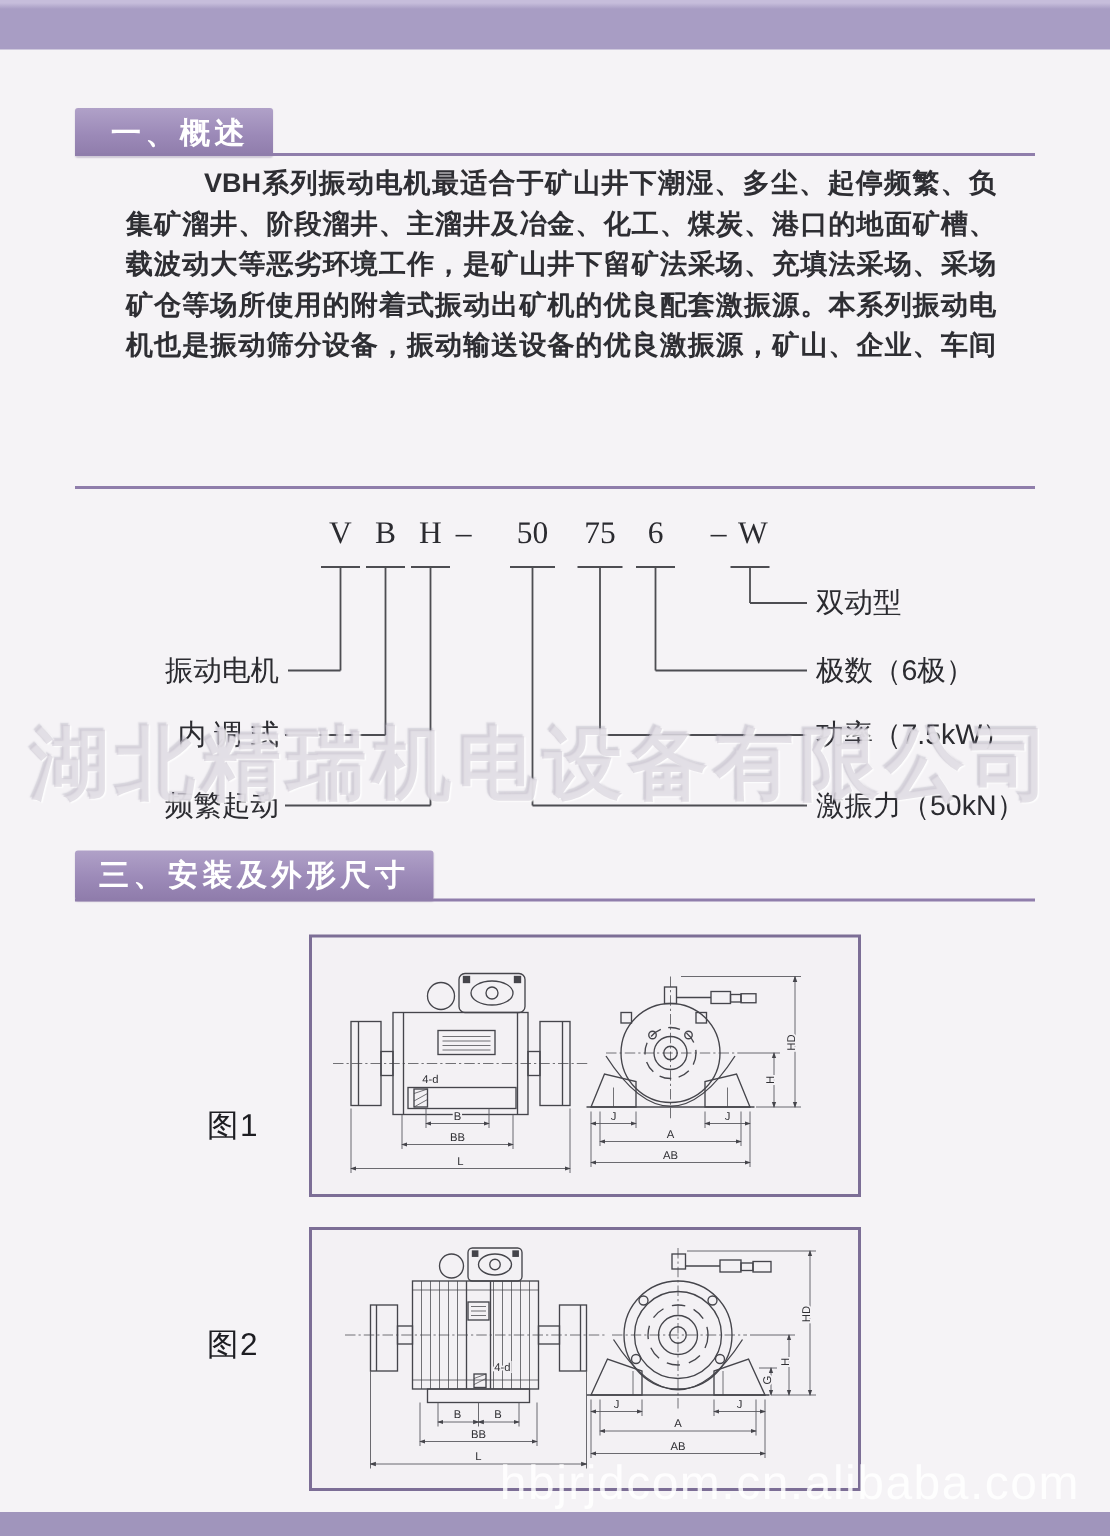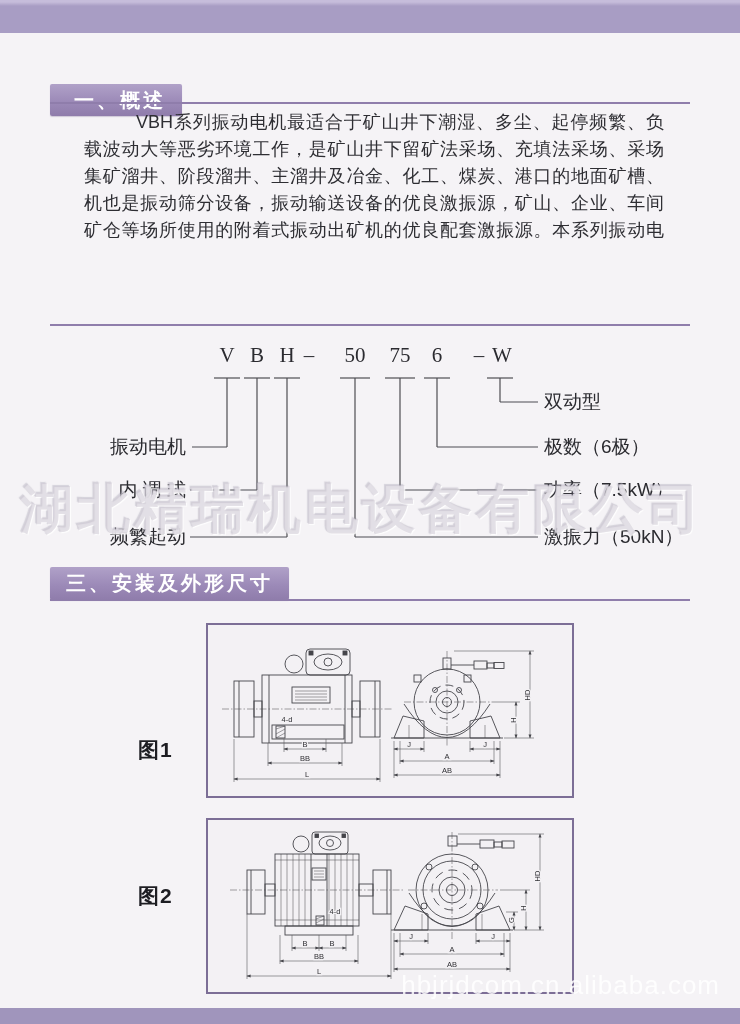--- a/index.html
+++ b/index.html
@@ -14,62 +14,62 @@
   .badge{
     position:absolute;display:inline-flex;align-items:center;
     height:32px;padding:0 16px;border-radius:2px;
     background:linear-gradient(180deg,#b0a1c8 0%,#9c8ab8 55%,#8f7cab 100%);
     color:#ffffff;font-size:20px;font-weight:bold;letter-spacing:3px;
     box-shadow:0 1px 1px rgba(90,70,120,.25);
   }
   .rule{position:absolute;left:50px;width:640px;height:2px;background:#8f7dab;}
   .para{position:absolute;left:84px;top:109px;width:580px;font-size:18px;line-height:27px;color:#2e2e33;}
   .pline{height:27px;overflow:visible;}
-  .just{text-align:justify;text-align-last:justify;}
+  .just{text-align:justify;text-align-last:justify;font-weight:bold;}
   .indent{text-indent:52px;}
-  .fig-caption{position:absolute;font-size:21px;font-weight:700;color:#1d1d22;letter-spacing:1px;text-align:center;}
+  .fig-caption{position:absolute;font-size:21px;font-weight:400;color:#1d1d22;letter-spacing:1px;text-align:center;}
   .fig-box{position:absolute;left:206px;width:368px;border:2px solid #7c6e96;background:#f3f1f4;box-sizing:border-box;}
   .fig-box svg{display:block;width:100%;height:100%;}
   .model-svg{position:absolute;left:60px;top:338px;width:620px;height:215px;}
   svg text{font-family:"Liberation Sans",sans-serif;}
   .code-t{font-family:"Liberation Serif",serif;font-size:21px;fill:#2b2b30;}
   .lbl{font-size:19px;fill:#2b2b30;}
   .dim{font-size:7.5px;fill:#2f2f33;paint-order:stroke;stroke:#f3f1f4;stroke-width:2.5px;text-anchor:middle;}
   .wm-center{
     position:absolute;left:20px;top:474px;width:710px;white-space:nowrap;
     font-size:53px;font-weight:bold;letter-spacing:4px;
     color:rgba(205,200,212,.55);
     text-shadow:1px 1px 1px rgba(255,255,255,.9),-1px -1px 1px rgba(140,135,155,.30);
     z-index:6;pointer-events:none;
   }
   .wm-bottom{
     position:absolute;right:20px;top:970px;white-space:nowrap;
-    font-size:26px;color:rgba(255,255,255,.85);letter-spacing:1px;
+    font-size:32px;color:rgba(255,255,255,.85);letter-spacing:1px;
     z-index:6;pointer-events:none;
   }
 </style>
 </head>
 <body>
 
 <div class="page">
 
   <div class="band top"></div>
   <div class="band bottom"></div>
 
-  <div class="badge" style="left:50px;top:84px;padding-left:24px;">
+  <div class="badge" style="left:50px;top:72px;padding-left:24px;">
     <span>一、概述</span>
   </div>
   <div class="rule" style="top:102px;"></div>
 
   <div class="para">
     <div class="pline just indent">VBH系列振动电机最适合于矿山井下潮湿、多尘、起停频繁、负</div>
+    <div class="pline just">集矿溜井、阶段溜井、主溜井及冶金、化工、煤炭、港口的地面矿槽、</div>
     <div class="pline just">载波动大等恶劣环境工作，是矿山井下留矿法采场、充填法采场、采场</div>
-    <div class="pline just">集矿溜井、阶段溜井、主溜井及冶金、化工、煤炭、港口的地面矿槽、</div>
+    <div class="pline just">矿仓等场所使用的附着式振动出矿机的优良配套激振源。本系列振动电</div>
     <div class="pline just">机也是振动筛分设备，振动输送设备的优良激振源，矿山、企业、车间</div>
-    <div class="pline just">矿仓等场所使用的附着式振动出矿机的优良配套激振源。本系列振动电</div>
   </div>
 
   <div class="rule" style="top:324px;"></div>
 
   <svg class="model-svg" viewBox="0 0 620 215">
     <g>
       <text class="code-t" x="167" y="24" text-anchor="middle">V</text>
       <text class="code-t" x="197" y="24" text-anchor="middle">B</text>
       <text class="code-t" x="227" y="24" text-anchor="middle">H</text>
       <text class="code-t" x="249" y="24" text-anchor="middle">–</text>

